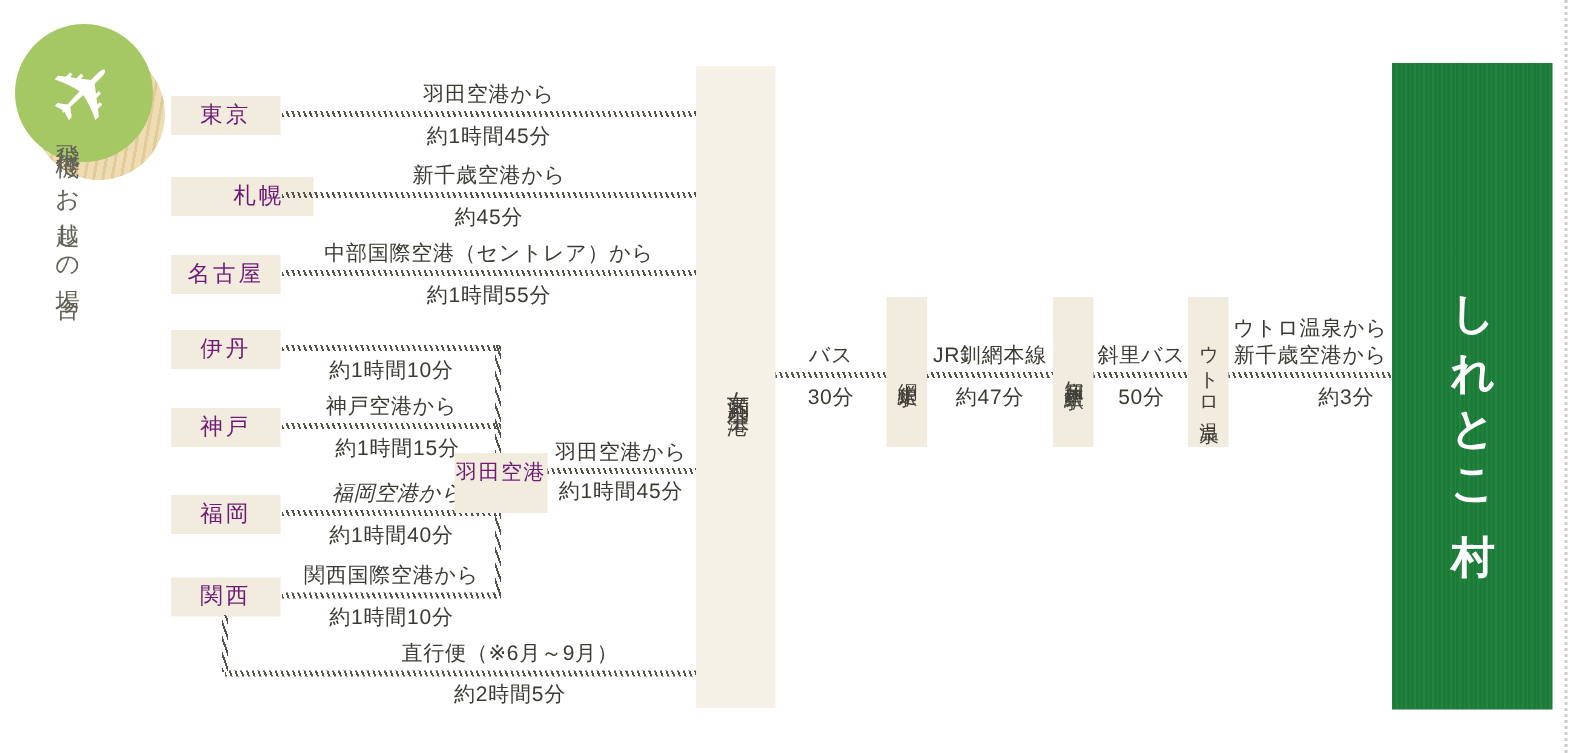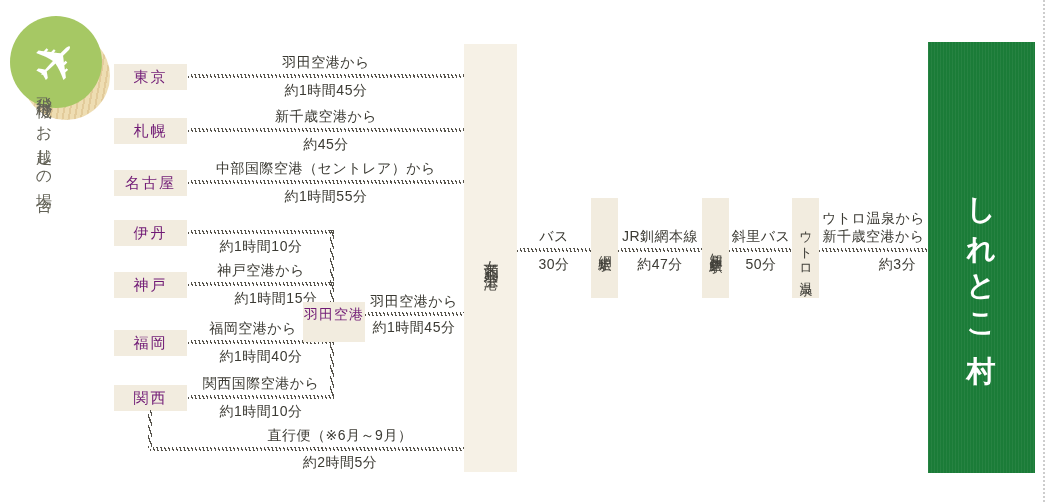--- a/index.html
+++ b/index.html
@@ -54,21 +54,21 @@
 
 <div class="stage">
 
   <div class="shadow-circle"></div>
   <div class="green-circle">
     <span class="plane">✈</span>
   </div>
   <div class="heading vtext">飛行機でお越しの場合</div>
 
   <div class="box origin" style="top:64px;">東京</div>
-  <div class="box origin" style="top:118px;">札幌</div>
+  <div class="box origin" style="top:118px;padding-left:22px;">札幌</div>
   <div class="box origin" style="top:170px;">名古屋</div>
   <div class="box origin" style="top:220px;">伊丹</div>
   <div class="box origin" style="top:272px;">神戸</div>
   <div class="box origin" style="top:330px;">福岡</div>
   <div class="box origin" style="top:385px;">関西</div>
 
   <div class="hline" style="left:188px;top:74px;width:276px;"></div>
   <div class="lbl" style="left:188px;top:53px;width:276px;">羽田空港から</div>
   <div class="lbl" style="left:188px;top:81px;width:276px;">約1時間45分</div>
 
@@ -78,24 +78,24 @@
 
   <div class="hline" style="left:188px;top:180px;width:276px;"></div>
   <div class="lbl" style="left:188px;top:159px;width:276px;">中部国際空港（セントレア）から</div>
   <div class="lbl" style="left:188px;top:187px;width:276px;">約1時間55分</div>
 
   <div class="hline" style="left:188px;top:230px;width:146px;"></div>
   <div class="lbl" style="left:188px;top:237px;width:146px;">約1時間10分</div>
 
   <div class="hline" style="left:188px;top:282px;width:146px;"></div>
   <div class="lbl" style="left:188px;top:261px;width:146px;">神戸空港から</div>
-  <div class="lbl" style="left:203px;top:289px;width:146px;text-align:center;">約1時間15分</div>
+  <div class="lbl" style="left:192px;top:289px;width:146px;text-align:center;">約1時間15分</div>
 
   <div class="hline" style="left:188px;top:340px;width:146px;"></div>
-  <div class="lbl" style="left:180px;top:319px;width:146px;">福岡空港から</div>
+  <div class="lbl" style="left:192px;top:319px;width:146px;font-style:italic;">福岡空港から</div>
   <div class="lbl" style="left:188px;top:347px;width:146px;">約1時間40分</div>
 
   <div class="hline" style="left:188px;top:395px;width:146px;"></div>
   <div class="lbl" style="left:188px;top:374px;width:146px;">関西国際空港から</div>
   <div class="lbl" style="left:188px;top:402px;width:146px;">約1時間10分</div>
 
   <div class="vline" style="left:330px;top:230px;height:73px;"></div>
   <div class="vline" style="left:330px;top:325px;height:74px;"></div>
   <div class="box hub">羽田空港</div>
 

